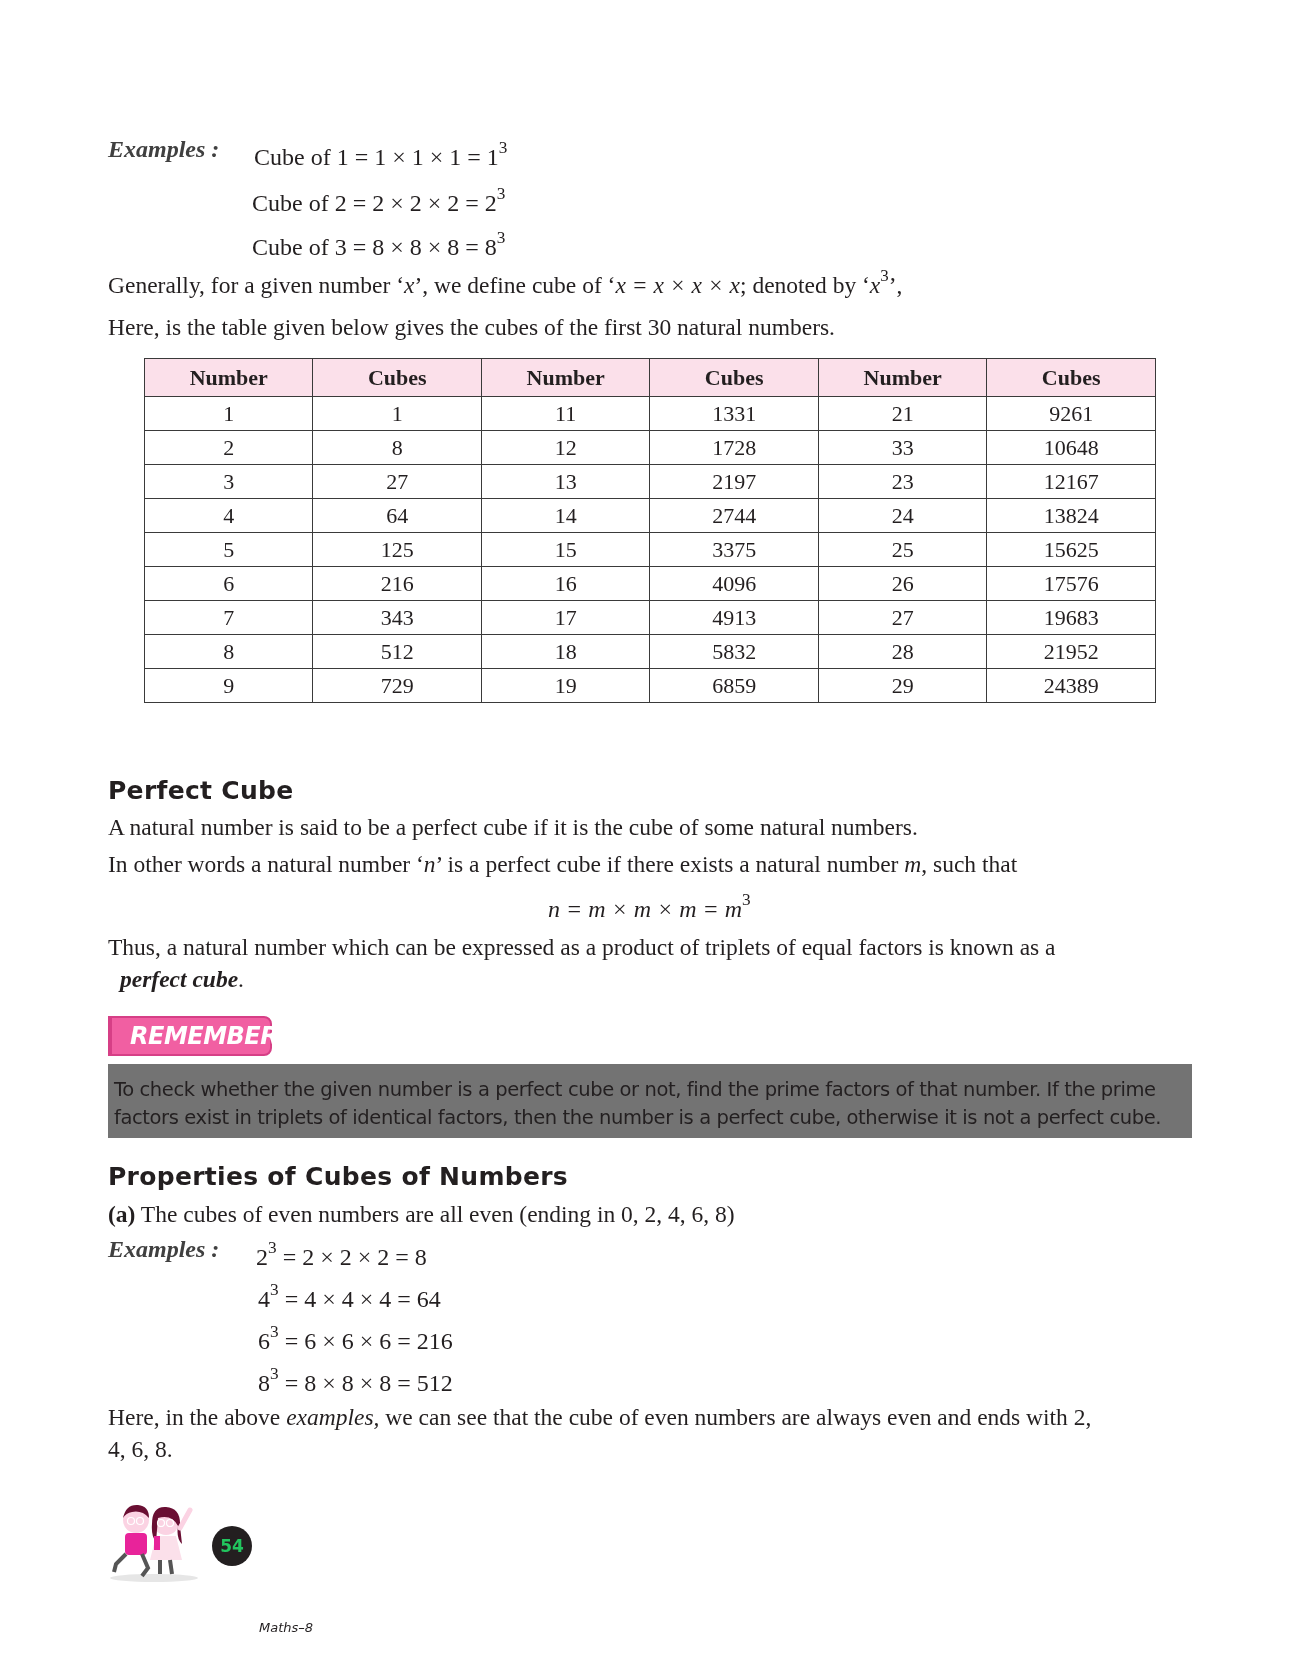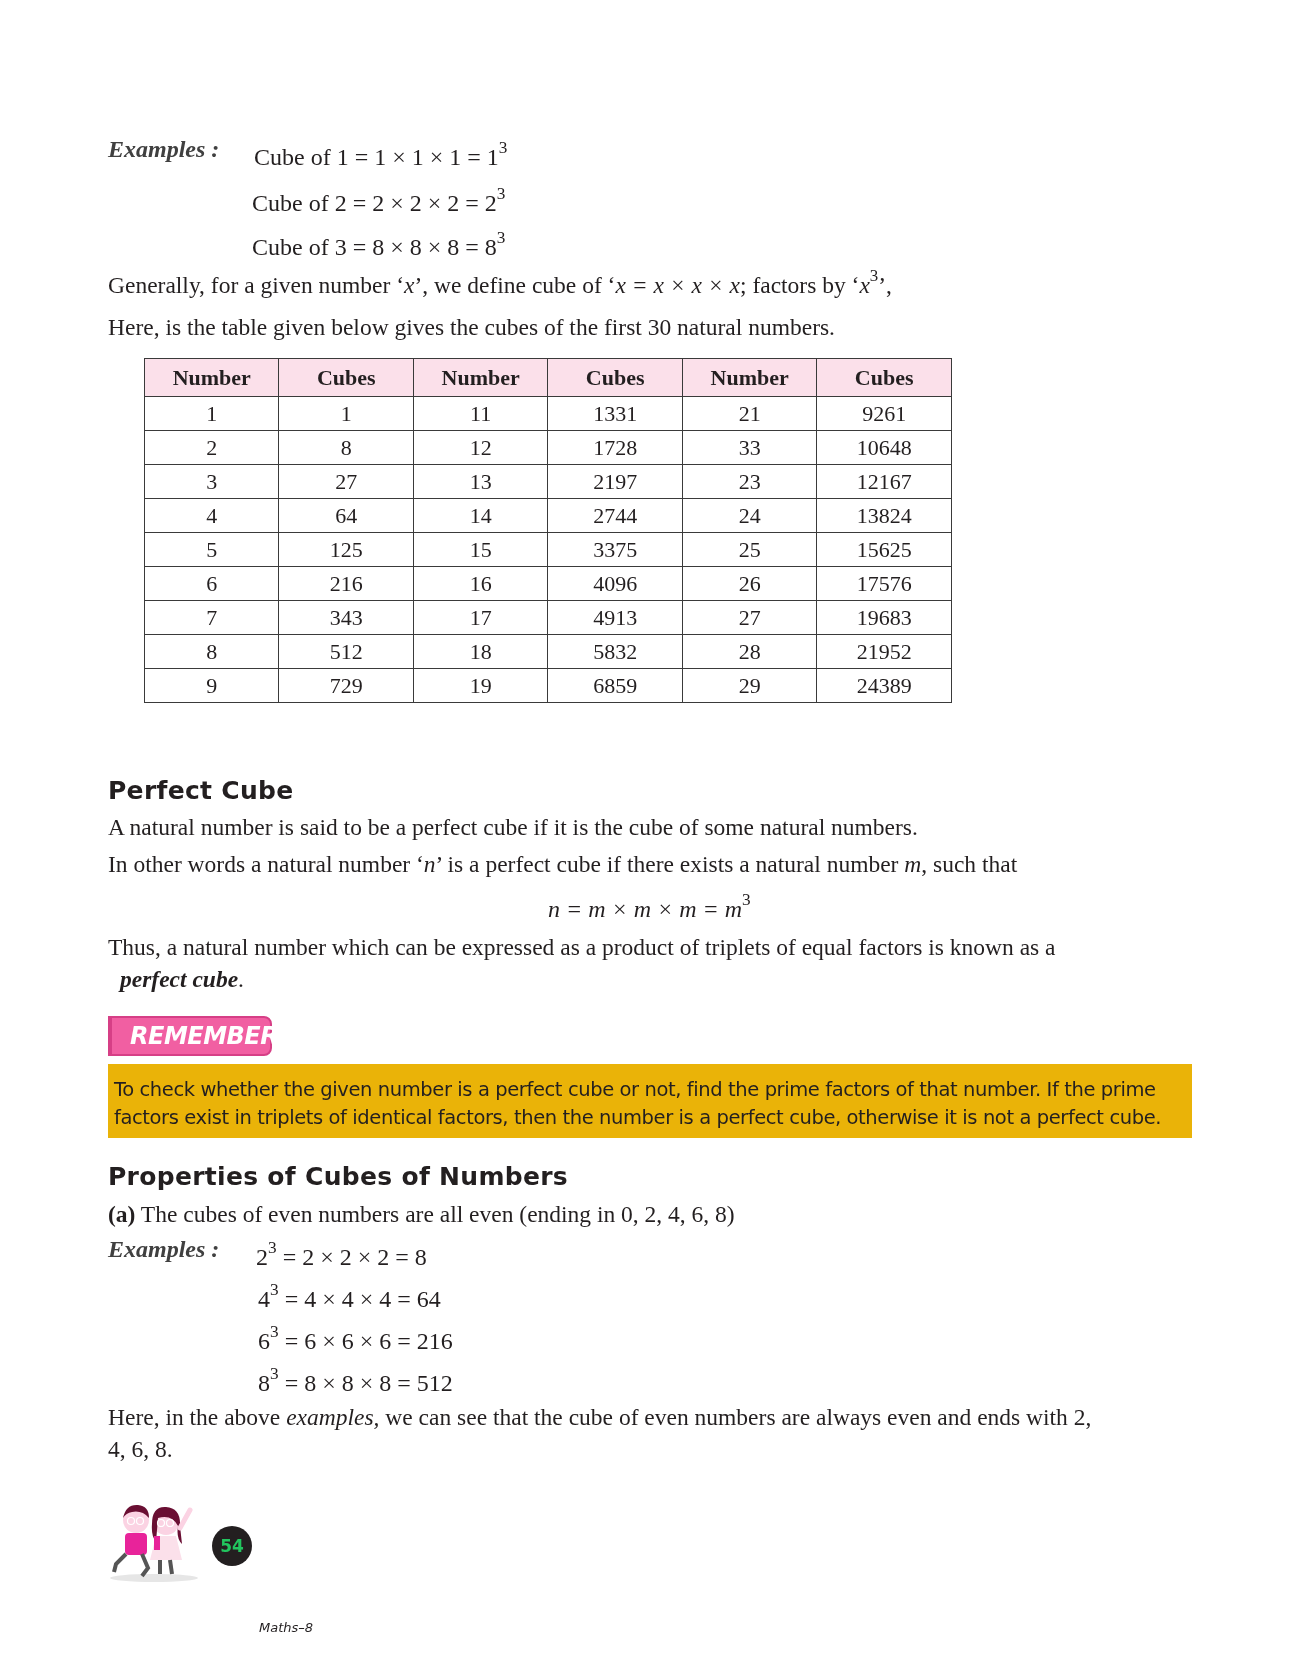--- a/index.html
+++ b/index.html
@@ -10,42 +10,42 @@
   }
   .abs { position: absolute; }
   .ex-label { font-family: "Liberation Serif", serif; font-style: italic; font-weight: bold; color: #404040; font-size: 24px; }
   .math { font-family: "Liberation Serif", "DejaVu Serif", serif; font-size: 24px; white-space: nowrap; margin-top: 8px; }
   .body-text { font-family: "Liberation Serif", "DejaVu Serif", serif; font-size: 23.5px; white-space: nowrap; }
   sup { font-size: 0.72em; vertical-align: 0.7em; line-height: 0; }
   .heading { font-family: "DejaVu Sans", "Liberation Sans", sans-serif; font-weight: 900; font-size: 25px; letter-spacing: 0.3px; }
 
   
   table.cubes {
-    position: absolute; left: 144px; top: 358px; width: 808px;
+    position: absolute; left: 144px; top: 358px; width: 1012px;
     border-collapse: collapse; font-family: "Liberation Serif", serif; font-size: 22px;
   }
   table.cubes th, table.cubes td {
     border: 1.5px solid #3a3a3a; text-align: center; height: 33px; padding: 0; width: 16.66%;
   }
   table.cubes th { background: #fbe0ea; font-weight: bold; height: 37px; }
   table.cubes td { background: #fff; }
 
   
   .remember-tab {
     left: 108px; top: 1016px; width: 164px; height: 40px;
     background: #f15fa2; border: 2px solid #d63f86; border-left: 4px solid #d63f86;
     border-radius: 0 8px 8px 0; box-sizing: border-box;
   }
   .remember-tab span {
     position: absolute; left: 18px; top: 4px;
     font-family: "DejaVu Sans", sans-serif; font-weight: 900; font-style: italic;
     font-size: 24px; color: #fff; letter-spacing: -0.5px; transform: scaleY(1.05);
   }
   .remember-box {
-    left: 108px; top: 1064px; width: 1084px; height: 74px; background: #eab308;
+    left: 108px; top: 1064px; width: 1084px; height: 74px; background: #737373;
   }
   .remember-box p {
     margin: 0; position: absolute; left: 6px; top: 12px; right: 4px;
     font-family: "DejaVu Sans", "Liberation Sans", sans-serif; font-size: 19.5px;
     line-height: 28px; color: #231f20; letter-spacing: -0.4px;
   }
 
   
   .mascots { left: 106px; top: 1498px; width: 96px; height: 86px; }
   .page-num {
@@ -56,21 +56,21 @@
   .book-name { left: 259px; top: 1620px; font-family: "DejaVu Sans", sans-serif; font-style: italic; font-size: 13px; }
 </style>
 </head>
 <body>
 
 <div class="abs ex-label" style="left:108px; top:136px;">Examples :</div>
 <div class="abs math" style="left:254px; top:136px;"><span>Cube of 1 = 1 × 1 × 1 = 1</span><sup>3</sup></div>
 <div class="abs math" style="left:252px; top:182px;"><span>Cube of 2 = 2 × 2 × 2 = 2</span><sup>3</sup></div>
 <div class="abs math" style="left:252px; top:226px;"><span>Cube of 3 = 8 × 8 × 8 = 8</span><sup>3</sup></div>
 
-<div class="abs body-text" style="left:108px; top:272px;"><span>Generally, for a given number ‘</span><i>x</i><span>’, we define cube of ‘</span><i>x = x × x × x</i><span>; factors by ‘</span><i>x</i><sup>3</sup><span>’,</span></div>
+<div class="abs body-text" style="left:108px; top:272px;"><span>Generally, for a given number ‘</span><i>x</i><span>’, we define cube of ‘</span><i>x = x × x × x</i><span>; denoted by ‘</span><i>x</i><sup>3</sup><span>’,</span></div>
 <div class="abs body-text" style="left:108px; top:314px;">Here, is the table given below gives the cubes of the first 30 natural numbers.</div>
 
 <table class="cubes">
   <thead>
     <tr>
       <th>Number</th>
       <th>Cubes</th>
       <th>Number</th>
       <th>Cubes</th>
       <th>Number</th>

